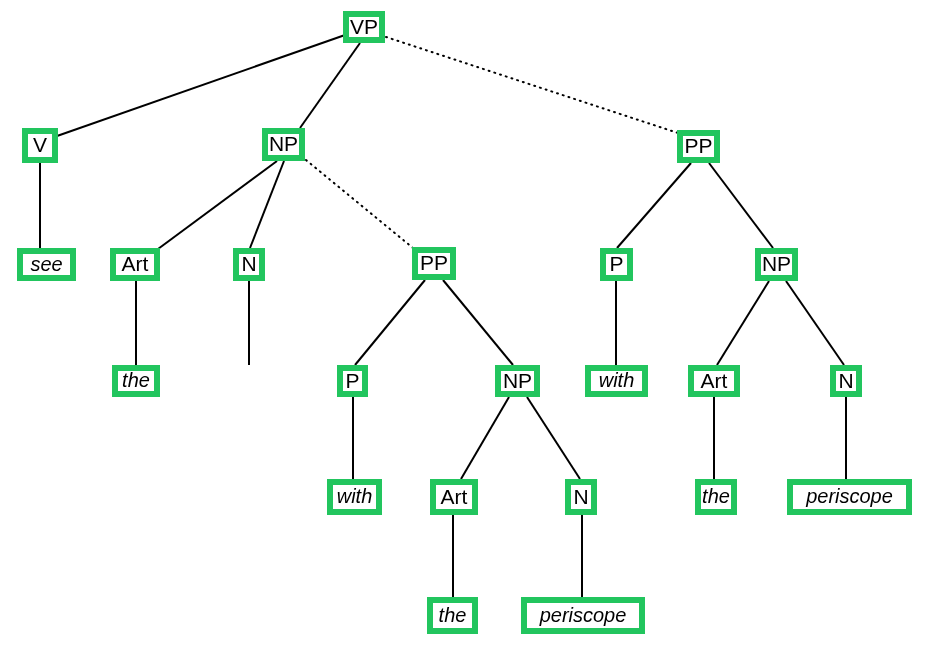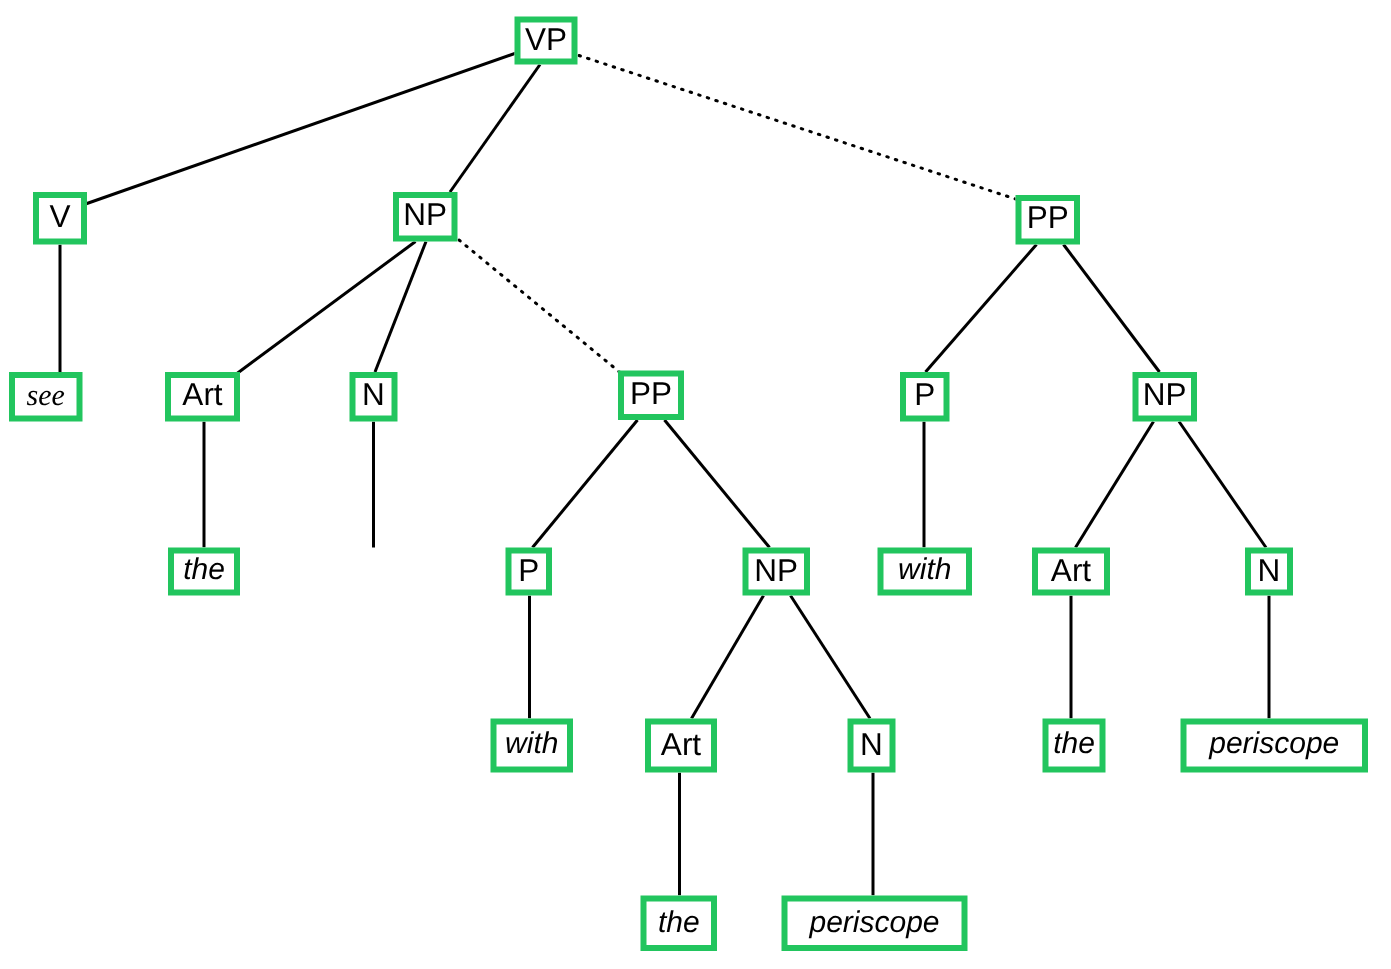--- a/index.html
+++ b/index.html
@@ -19,21 +19,21 @@
     position: absolute;
     left: 0;
     top: 0;
     width: 927px;
     height: 646px;
     pointer-events: none;
   }
   .node {
     position: absolute;
     box-sizing: border-box;
-    border: 4px solid #22c55e;
+    border: 6px solid #22c55e;
     background: #ffffff;
     color: #000000;
     display: flex;
     align-items: center;
     justify-content: center;
     line-height: 1;
     white-space: nowrap;
     font-family: "Liberation Sans", sans-serif;
   }
   .node.cat {
@@ -85,21 +85,21 @@
     </div>
     <div class="node cat" style="left: 22px; top: 128px; width: 36px; height: 35px;">
       <span>V</span>
     </div>
     <div class="node cat" style="left: 262px; top: 128px; width: 43px; height: 33px;">
       <span>NP</span>
     </div>
     <div class="node cat" style="left: 677px; top: 130px; width: 43px; height: 33px;">
       <span>PP</span>
     </div>
-    <div class="node leaf" style="left: 6px; top: 248px; width: 49px; height: 33px; font-family: Liberation Serif, serif;">
+    <div class="node leaf" style="left: 17px; top: 248px; width: 59px; height: 33px;">
       <span>see</span>
     </div>
     <div class="node cat" style="left: 110px; top: 248px; width: 50px; height: 33px;">
       <span>Art</span>
     </div>
     <div class="node cat" style="left: 233px; top: 248px; width: 32px; height: 33px;">
       <span>N</span>
     </div>
     <div class="node cat" style="left: 412px; top: 247px; width: 44px; height: 33px;">
       <span>PP</span>

